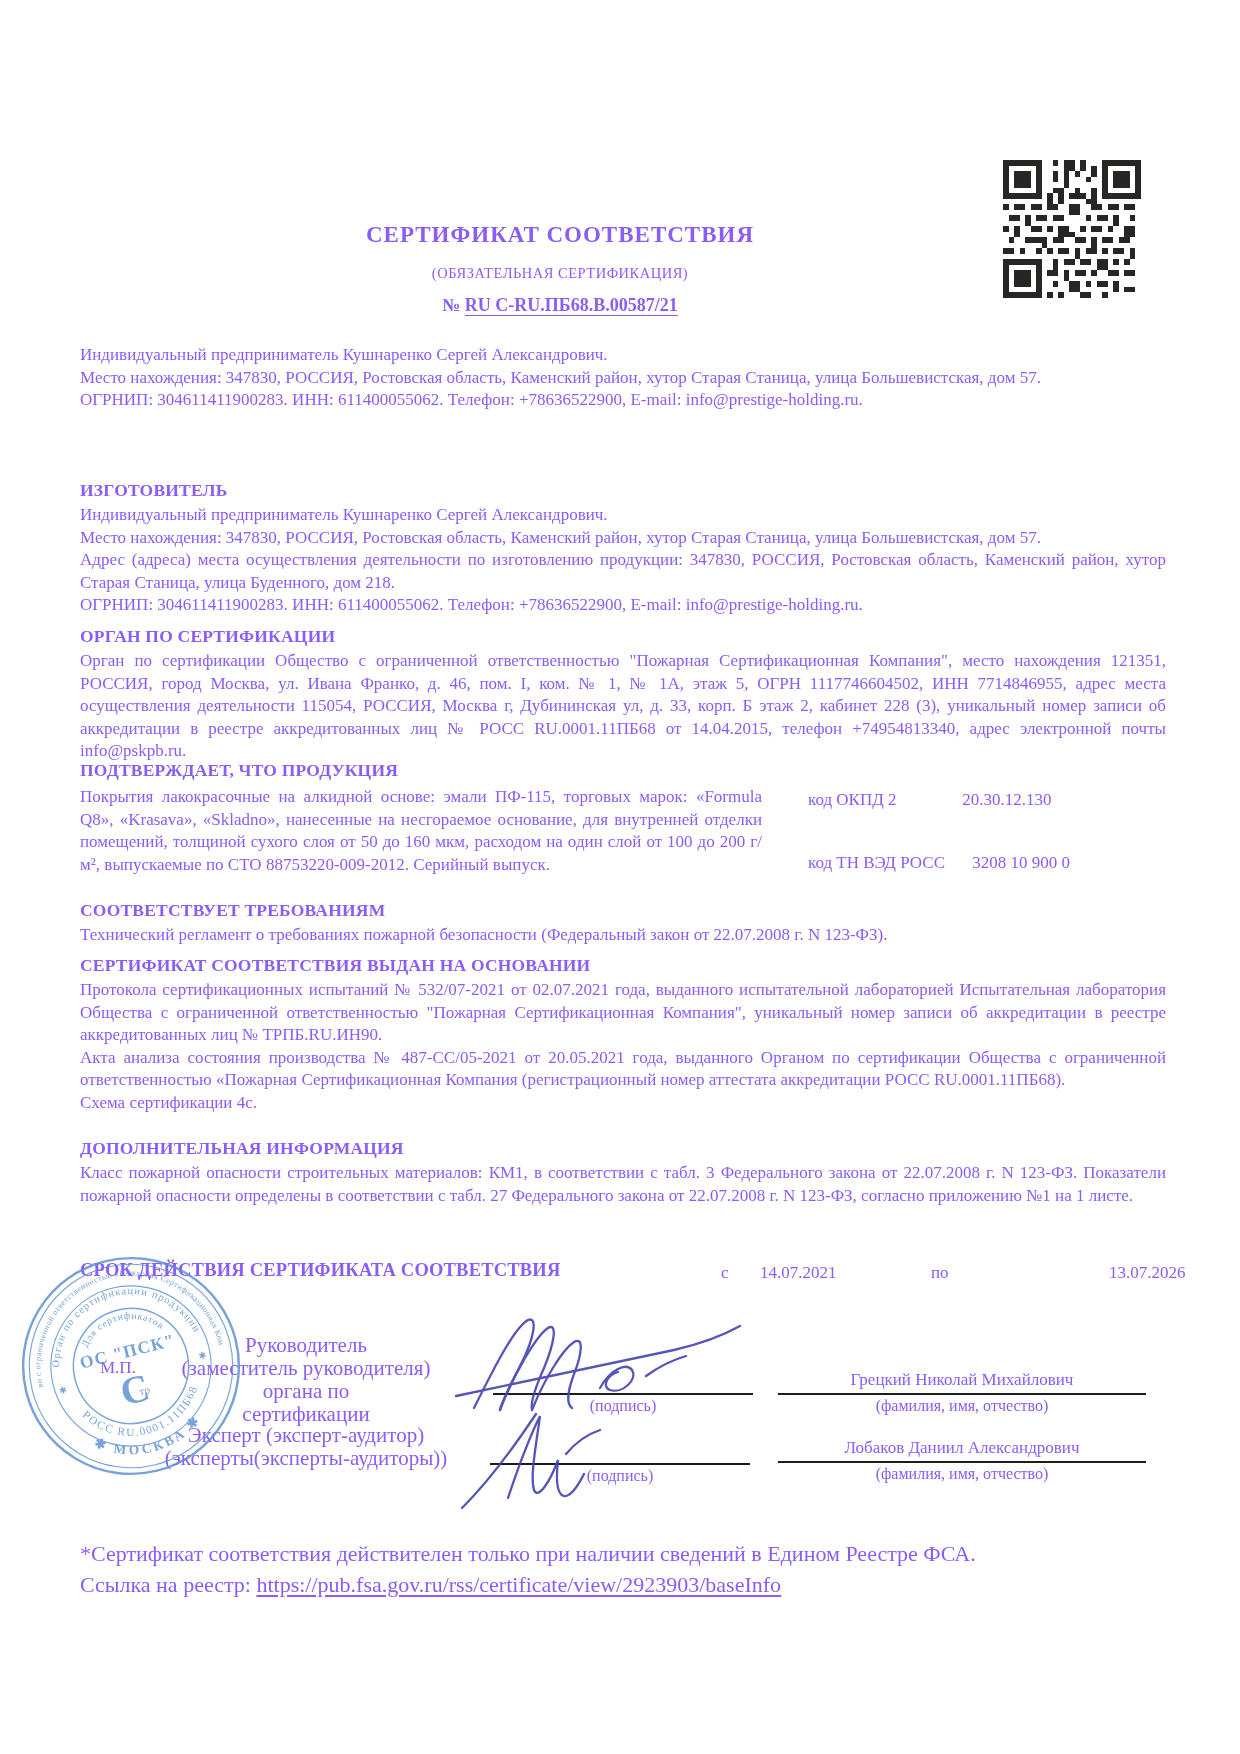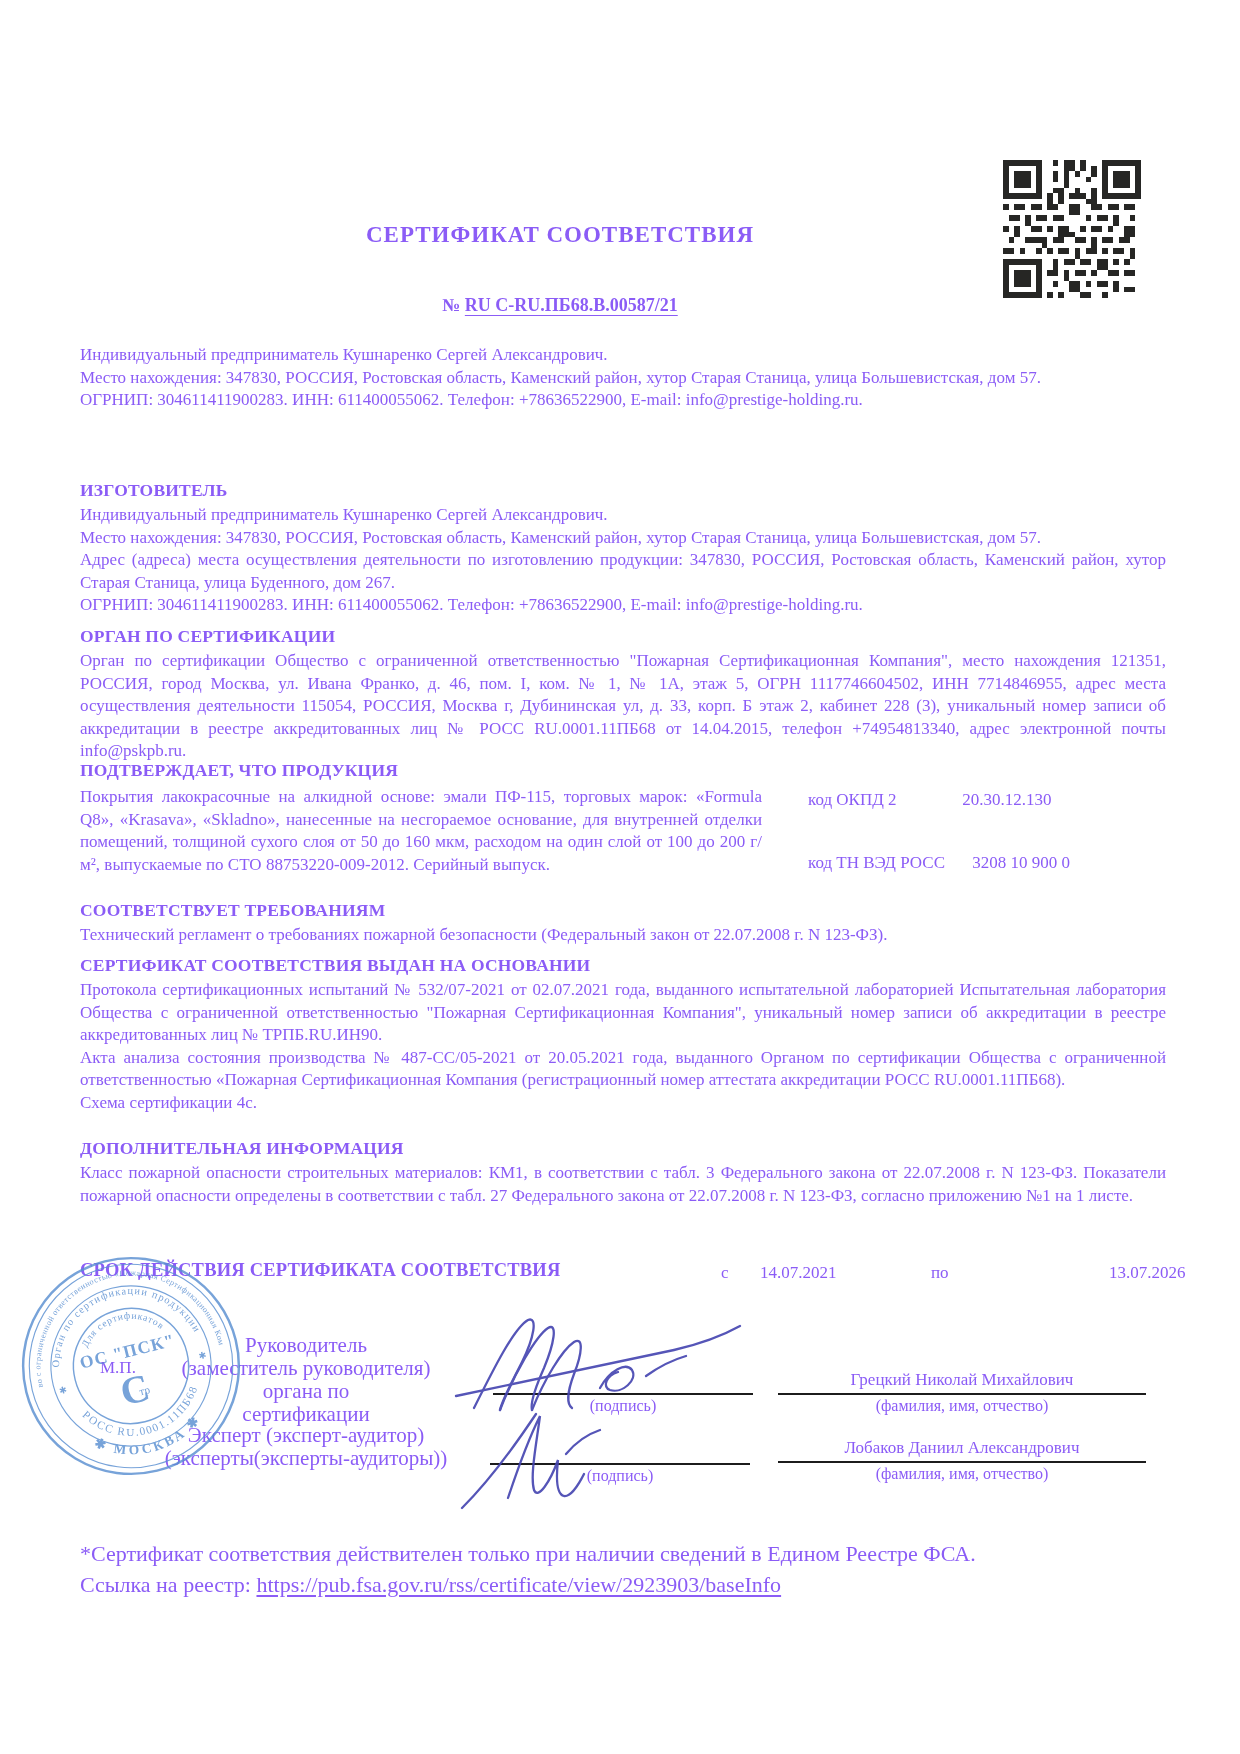--- a/index.html
+++ b/index.html
@@ -64,36 +64,37 @@
                M1 14h1v1H1zM4 14h2v1H4zM7 14h1v2H7zM9 14h2v1H9zM13 14h2v1h-2zM16 14h1v2h-1zM18 14h2v1h-2zM21 14h1v1h-1z
                M0 16h2v1H0zM3 16h1v1H3zM8 16h1v1H8zM10 16h2v1h-2zM13 16h1v2h-1zM15 16h2v1h-2zM18 16h1v1h-1zM20 16h2v1h-2zM23 16h1v2h-1z
                M9 18h1v2H9zM11 18h2v1h-2zM14 18h2v1h-2zM17 18h2v2h-2zM20 18h1v1h-1zM22 18h1v1h-1z
                M8 20h2v1H8zM11 20h1v2h-1zM13 20h2v1h-2zM16 20h1v1h-1zM19 20h2v1h-2zM22 20h2v1h-2z
                M9 22h1v1H9zM12 22h2v2h-2zM15 22h1v1h-1zM17 22h2v1h-2zM20 22h1v2h-1zM22 23h2v1h-2z
                M8 24h1v1H8zM10 24h1v1h-1zM14 24h2v1h-2zM18 24h1v1h-1z"></path>
     </g>
   </svg>
 
   <h1 class="abs title">СЕРТИФИКАТ СООТВЕТСТВИЯ</h1>
+  <div class="abs subtitle">(ОБЯЗАТЕЛЬНАЯ СЕРТИФИКАЦИЯ)</div>
   <div class="abs cert-no">
     <span>№</span>
     <span class="uline">RU C-RU.ПБ68.В.00587/21</span>
   </div>
 
   <section class="abs sec" style="top:344px">
     <p class="txt">Индивидуальный предприниматель Кушнаренко Сергей Александрович.</p>
     <p class="txt">Место нахождения: 347830, РОССИЯ, Ростовская область, Каменский район, хутор Старая Станица, улица Большевистская, дом 57.</p>
     <p class="txt">ОГРНИП: 304611411900283. ИНН: 611400055062. Телефон: +78636522900, E-mail: info@prestige-holding.ru.</p>
   </section>
 
   <section class="abs sec" style="top:480px">
     <div class="h">ИЗГОТОВИТЕЛЬ</div>
     <p class="txt">Индивидуальный предприниматель Кушнаренко Сергей Александрович.</p>
     <p class="txt">Место нахождения: 347830, РОССИЯ, Ростовская область, Каменский район, хутор Старая Станица, улица Большевистская, дом 57.</p>
-    <p class="txt just">Адрес (адреса) места осуществления деятельности по изготовлению продукции: 347830, РОССИЯ, Ростовская область, Каменский район, хутор Старая Станица, улица Буденного, дом 267.</p>
+    <p class="txt just">Адрес (адреса) места осуществления деятельности по изготовлению продукции: 347830, РОССИЯ, Ростовская область, Каменский район, хутор Старая Станица, улица Буденного, дом 218.</p>
     <p class="txt">ОГРНИП: 304611411900283. ИНН: 611400055062. Телефон: +78636522900, E-mail: info@prestige-holding.ru.</p>
   </section>
 
   <section class="abs sec" style="top:626px">
     <div class="h">ОРГАН ПО СЕРТИФИКАЦИИ</div>
     <p class="txt just">Орган по сертификации Общество с ограниченной ответственностью "Пожарная Сертификационная Компания", место нахождения 121351, РОССИЯ, город Москва, ул. Ивана Франко, д. 46, пом. I, ком. № 1, № 1А, этаж 5, ОГРН 1117746604502, ИНН 7714846955, адрес места осуществления деятельности 115054, РОССИЯ, Москва г, Дубининская ул, д. 33, корп. Б этаж 2, кабинет 228 (3), уникальный номер записи об аккредитации в реестре аккредитованных лиц № РОСС RU.0001.11ПБ68 от 14.04.2015, телефон +74954813340, адрес электронной почты info@pskpb.ru.</p>
   </section>
 
   <section class="abs sec" style="top:760px;height:140px">
     <div class="h">ПОДТВЕРЖДАЕТ, ЧТО ПРОДУКЦИЯ</div>

